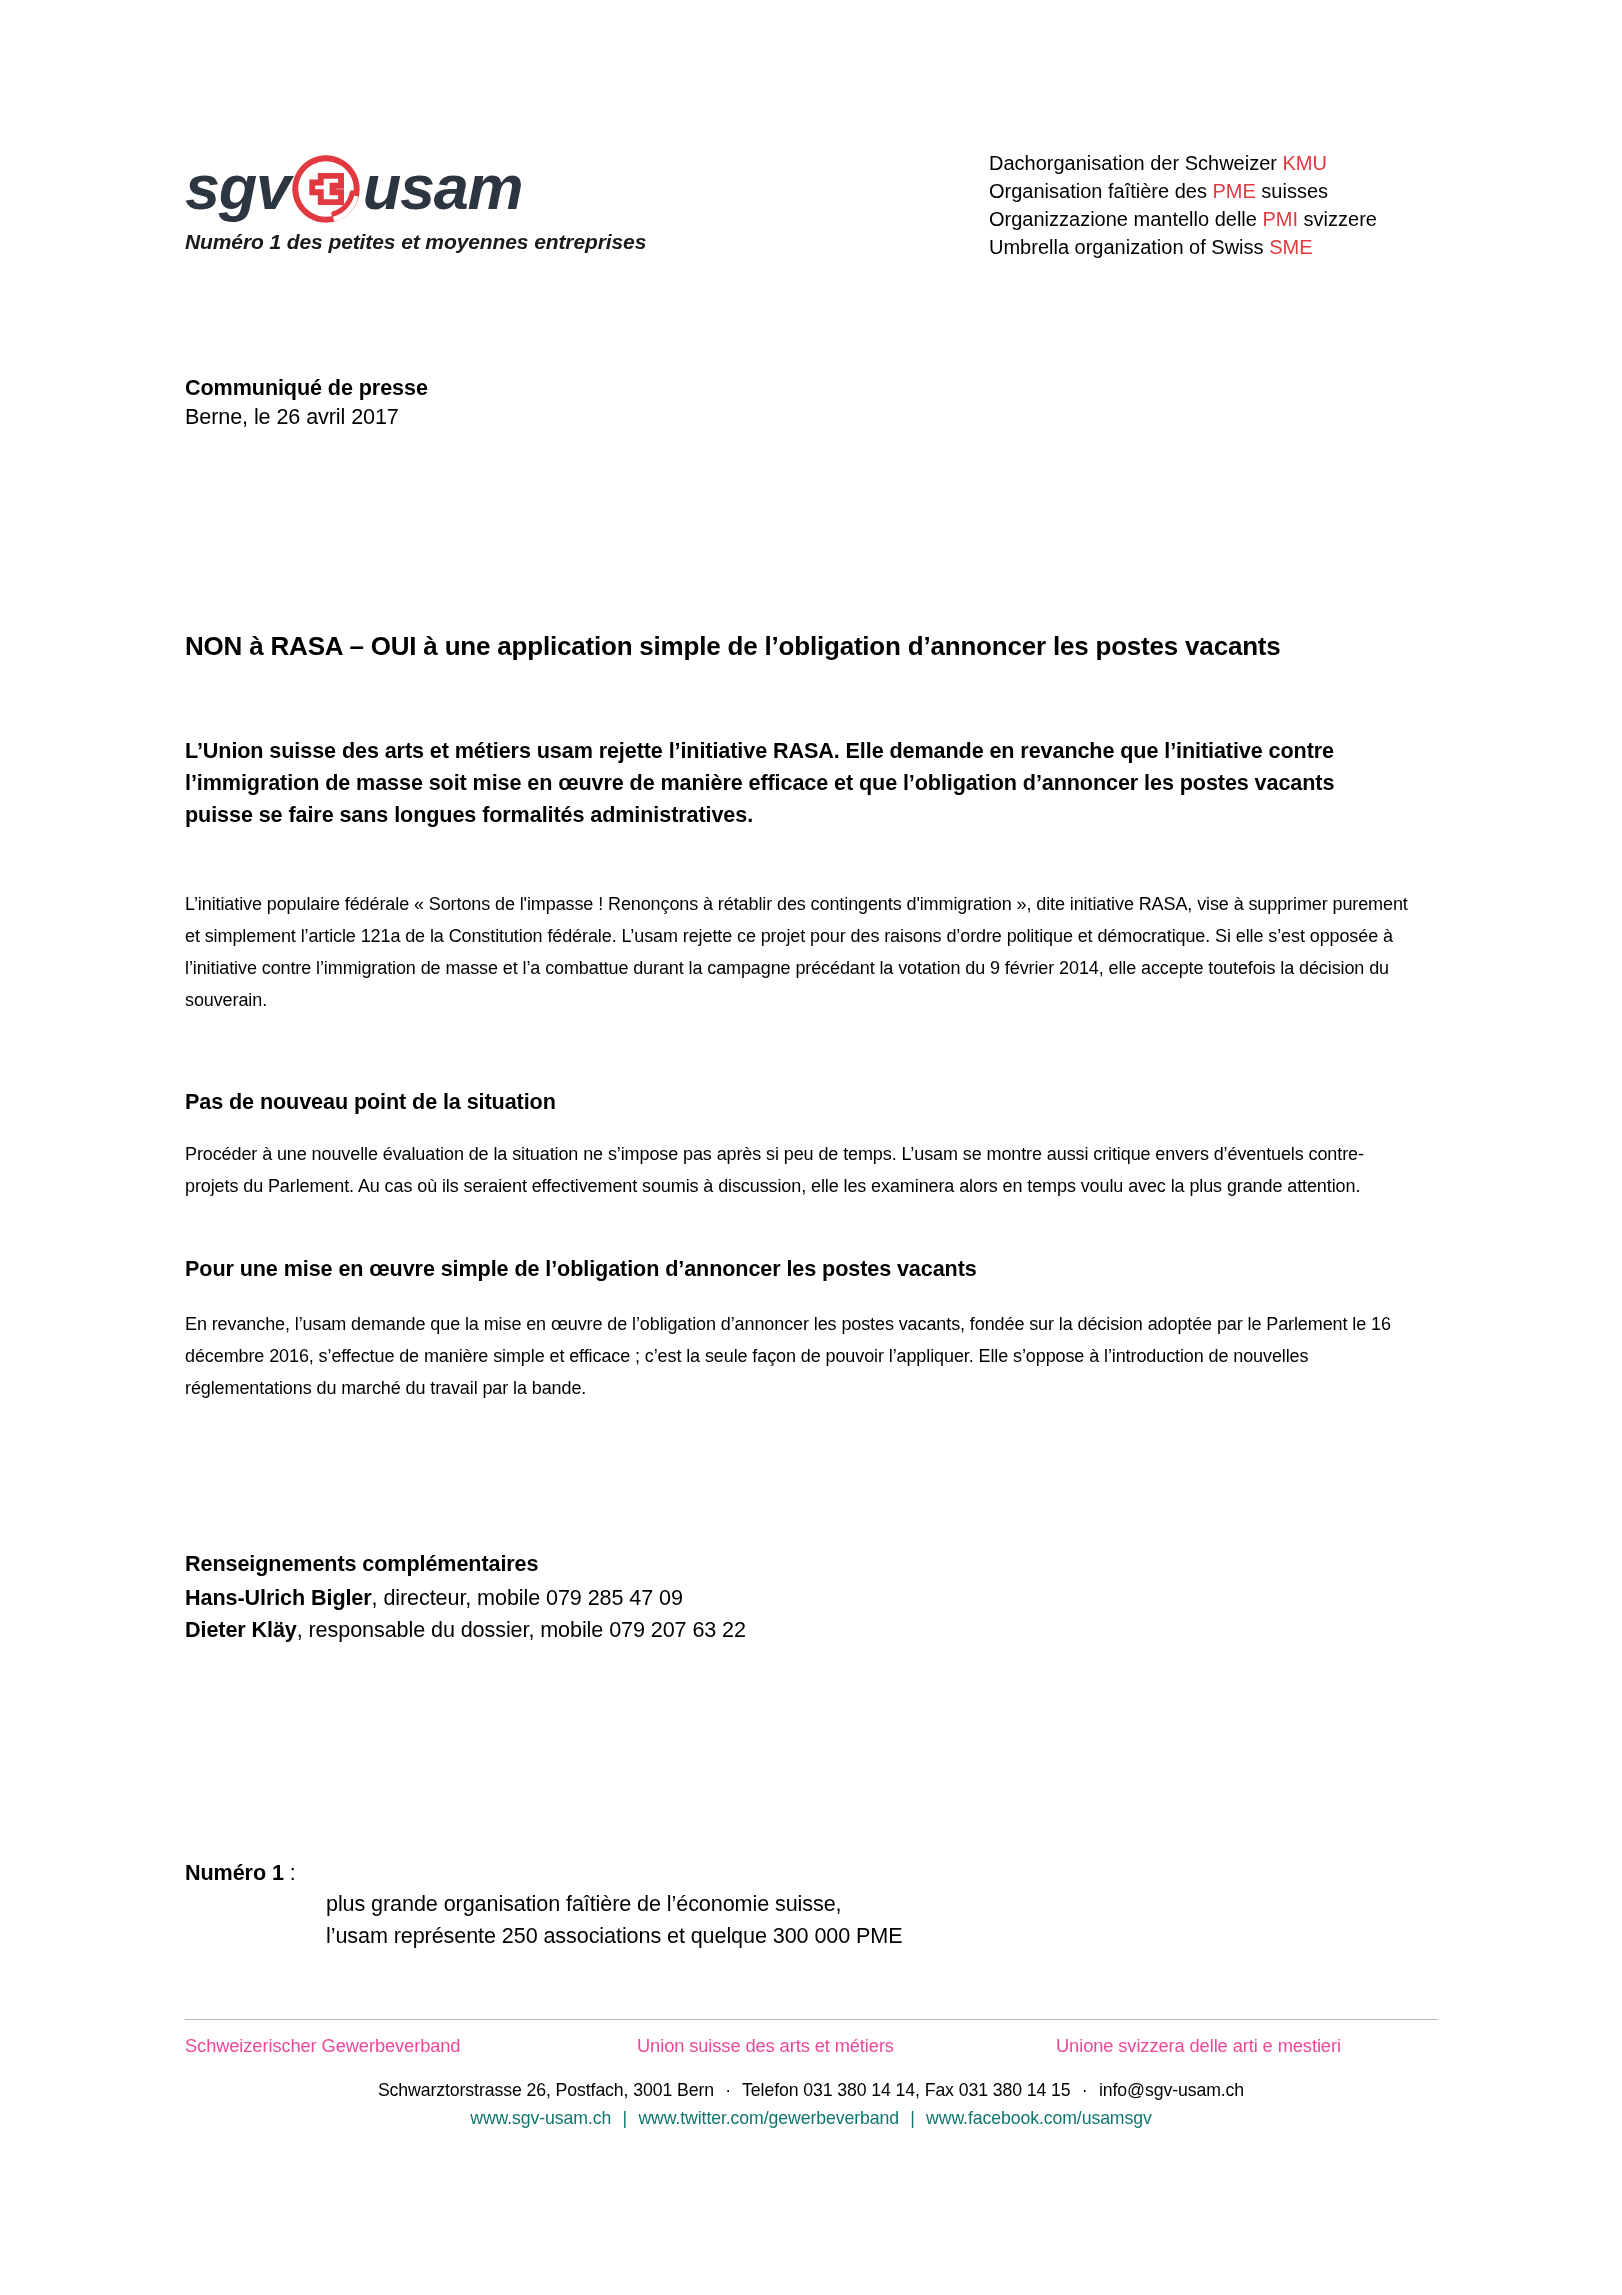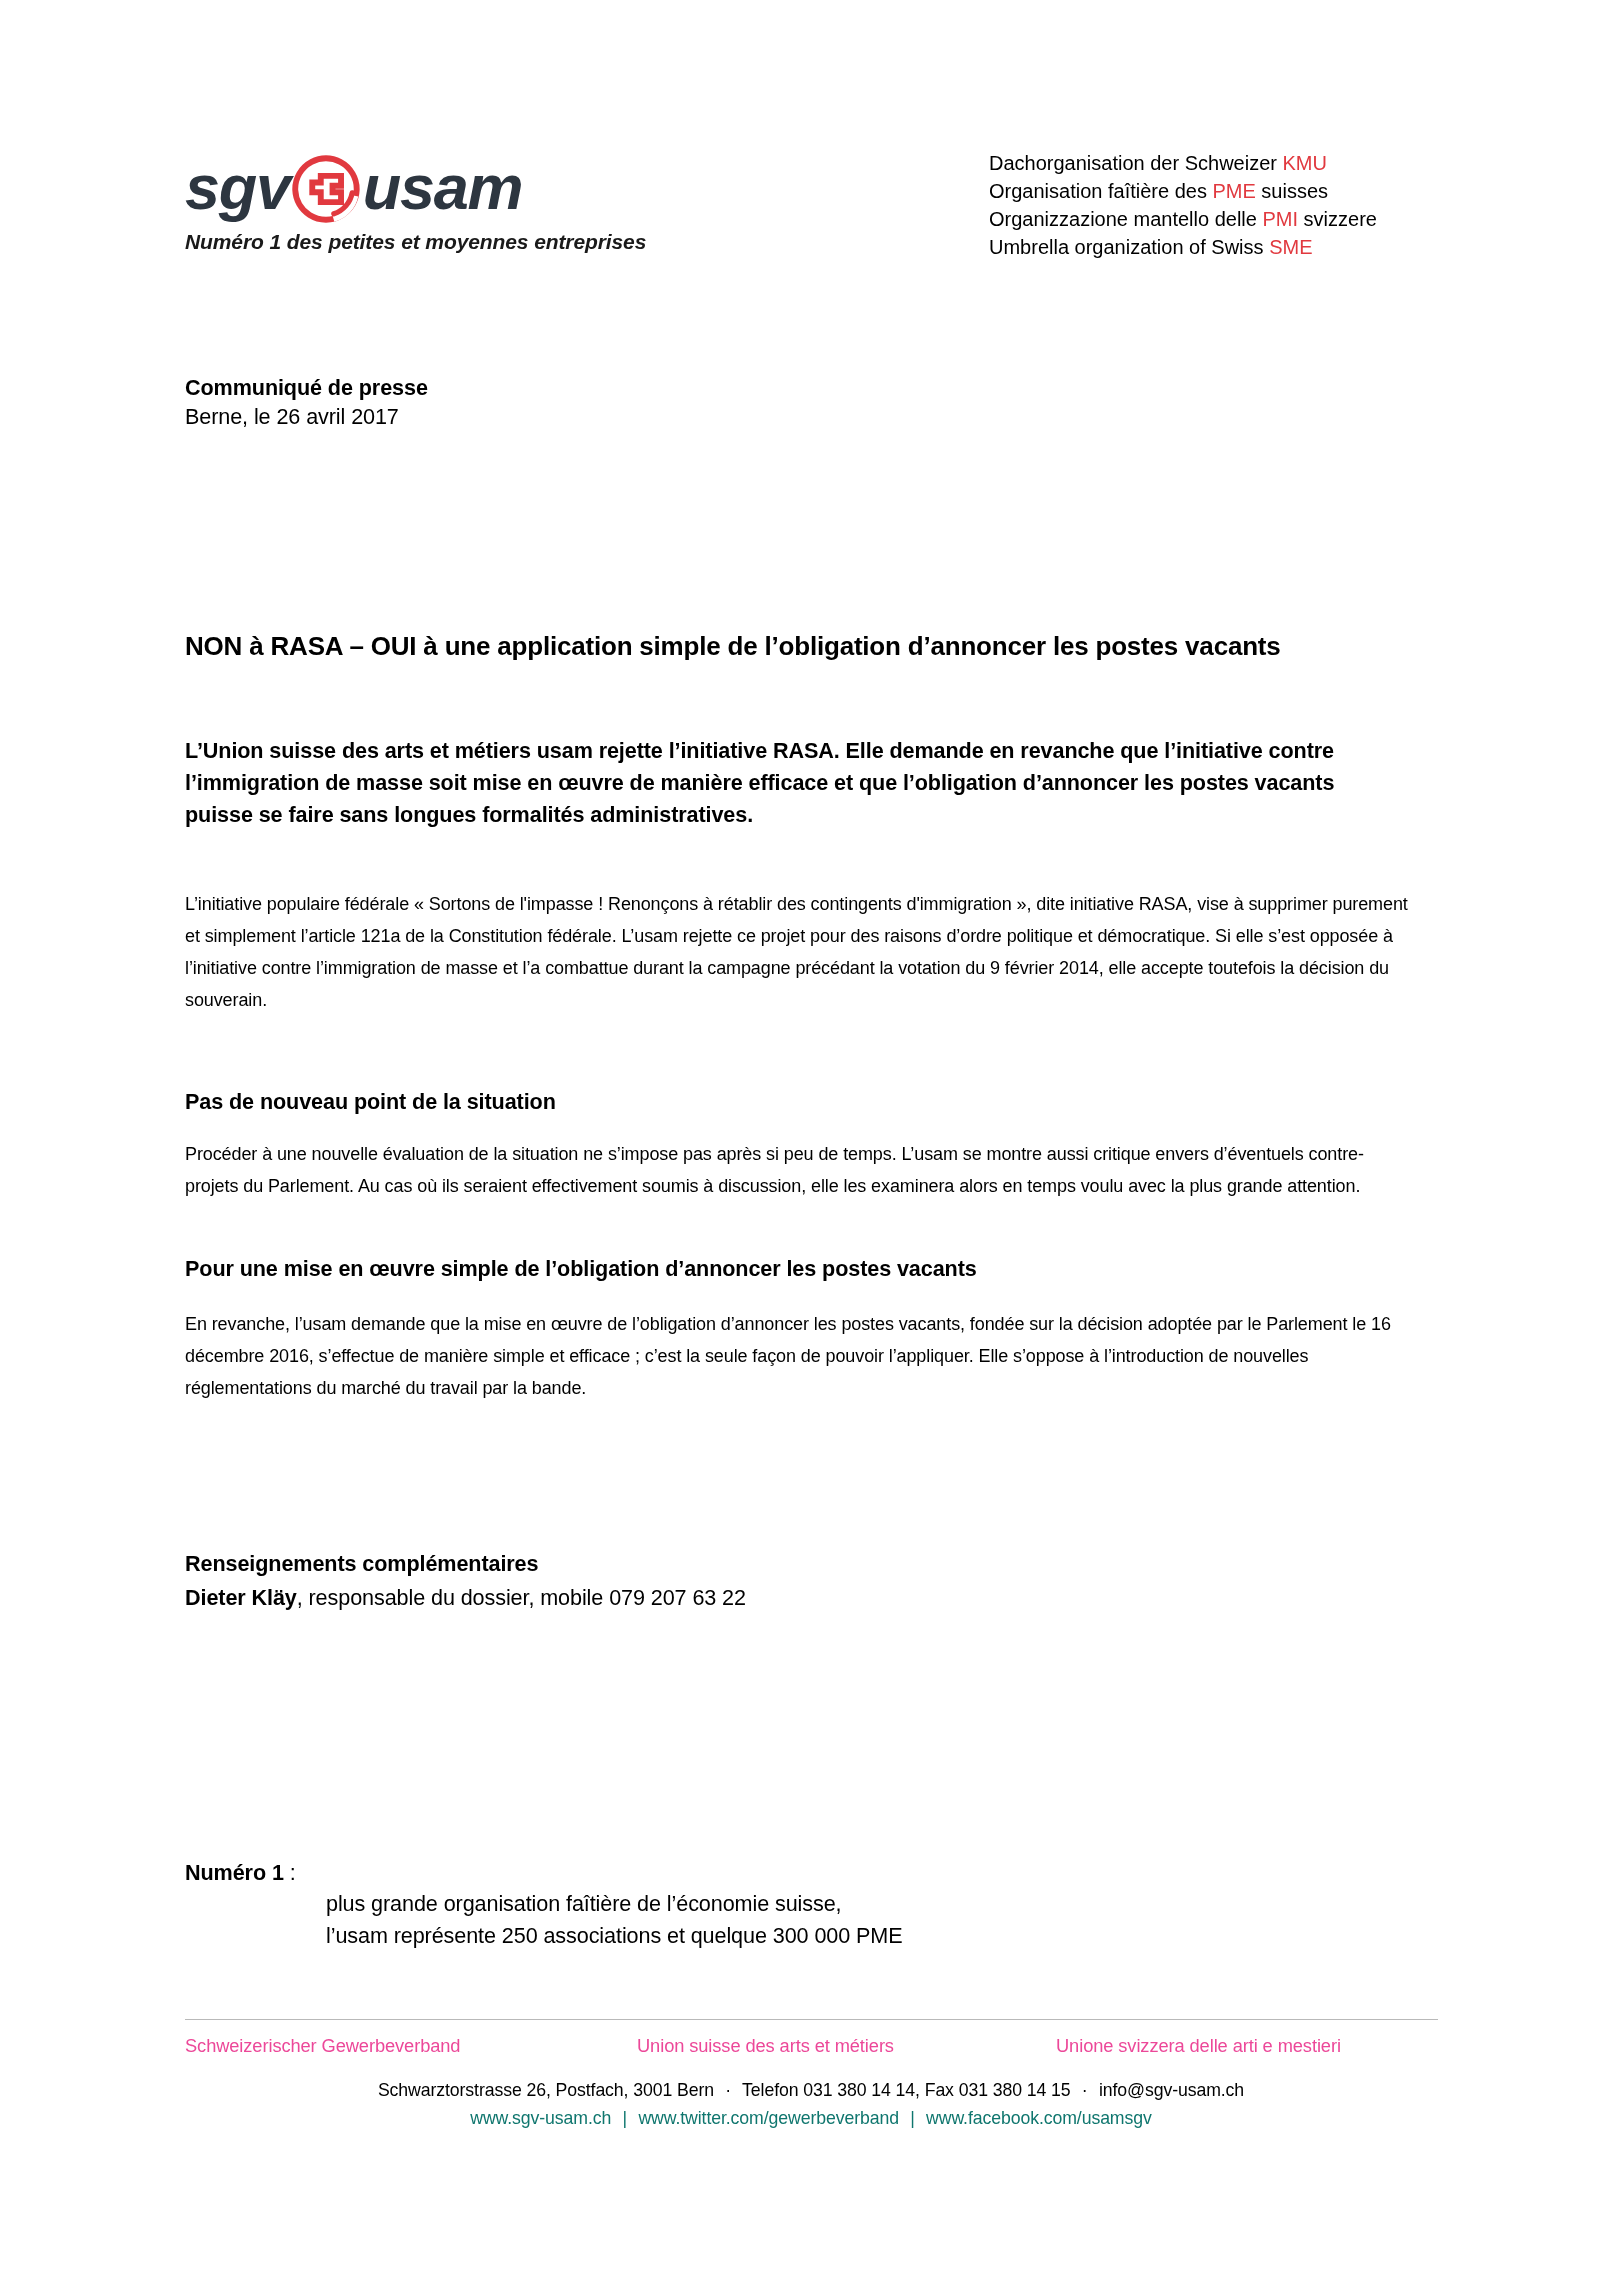--- a/index.html
+++ b/index.html
@@ -283,20 +283,21 @@
 
     <p class="para p2">Procéder à une nouvelle évaluation de la situation ne s’impose pas après si peu de temps. L’usam se montre aussi critique envers d’éventuels contre-projets du Parlement. Au cas où ils seraient effectivement soumis à discussion, elle les examinera alors en temps voulu avec la plus grande attention.</p>
 
     <h2 class="section-h h2x">Pour une mise en œuvre simple de l’obligation d’annoncer les postes vacants</h2>
 
     <p class="para p3">En revanche, l’usam demande que la mise en œuvre de l’obligation d’annoncer les postes vacants, fondée sur la décision adoptée par le Parlement le 16 décembre 2016, s’effectue de manière simple et efficace ; c’est la seule façon de pouvoir l’appliquer. Elle s’oppose à l’introduction de nouvelles réglementations du marché du travail par la bande.</p>
 
     <h2 class="contacts-h">Renseignements complémentaires</h2>
 
     <div class="contacts">
+      <div><b>Hans-Ulrich Bigler</b><span>, directeur, mobile 079 285 47 09</span></div>
       <div><b>Dieter Kläy</b><span>, responsable du dossier, mobile 079 207 63 22</span></div>
     </div>
 
     <div class="numero">
       <div class="numero-label"><span>Numéro 1</span><span class="n-colon"> :</span></div>
       <div class="numero-text">
         <div>plus grande organisation faîtière de l’économie suisse,</div>
         <div>l’usam représente 250 associations et quelque 300 000 PME</div>
       </div>
     </div>

